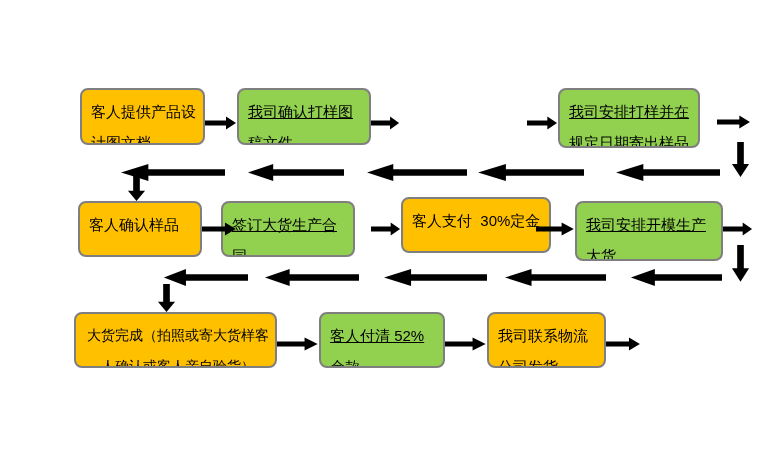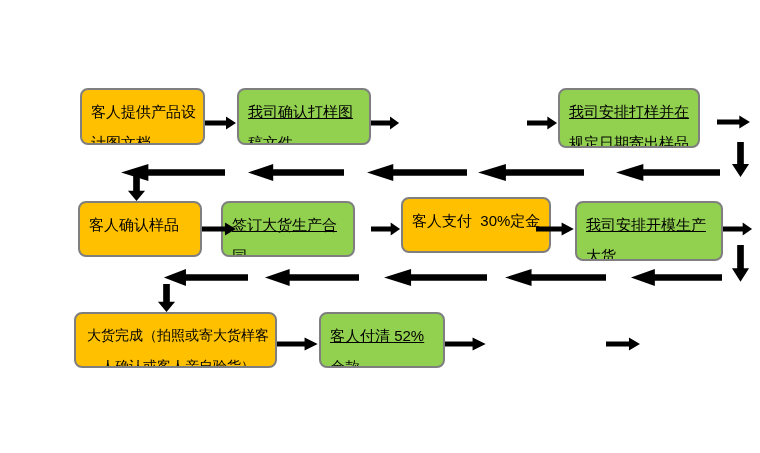--- a/index.html
+++ b/index.html
@@ -131,20 +131,21 @@
   <svg class="ar" viewBox="0 0 100 20" preserveAspectRatio="none" style="left:163px;top:268px;width:85px;height:19px">
       <use href="#p-l"></use>
     </svg>
 
   <svg class="ar" viewBox="0 0 20 32" preserveAspectRatio="none" style="left:157px;top:284px;width:19px;height:29px">
       <use href="#p-d"></use>
     </svg>
 
   <div class="box orange wide" style="left:74px;top:312px;width:203px;height:56px">大货完成（拍照或寄大货样客人确认或客人亲自验货）</div>
   <div class="box green" style="left:319px;top:312px;width:126px;height:56px">客人付清 52%余款</div>
+  <div class="box orange" style="left:487px;top:312px;width:119px;height:56px">我司联系物流公司发货</div>
 
   <svg class="ar" viewBox="0 0 32 16" preserveAspectRatio="none" style="left:277px;top:336px;width:42px;height:16px">
       <use href="#p-r"></use>
     </svg>
   <svg class="ar" viewBox="0 0 32 16" preserveAspectRatio="none" style="left:445px;top:336px;width:42px;height:16px">
       <use href="#p-r"></use>
     </svg>
   <svg class="ar" viewBox="0 0 32 16" preserveAspectRatio="none" style="left:606px;top:336px;width:35px;height:16px">
       <use href="#p-r"></use>
     </svg>

